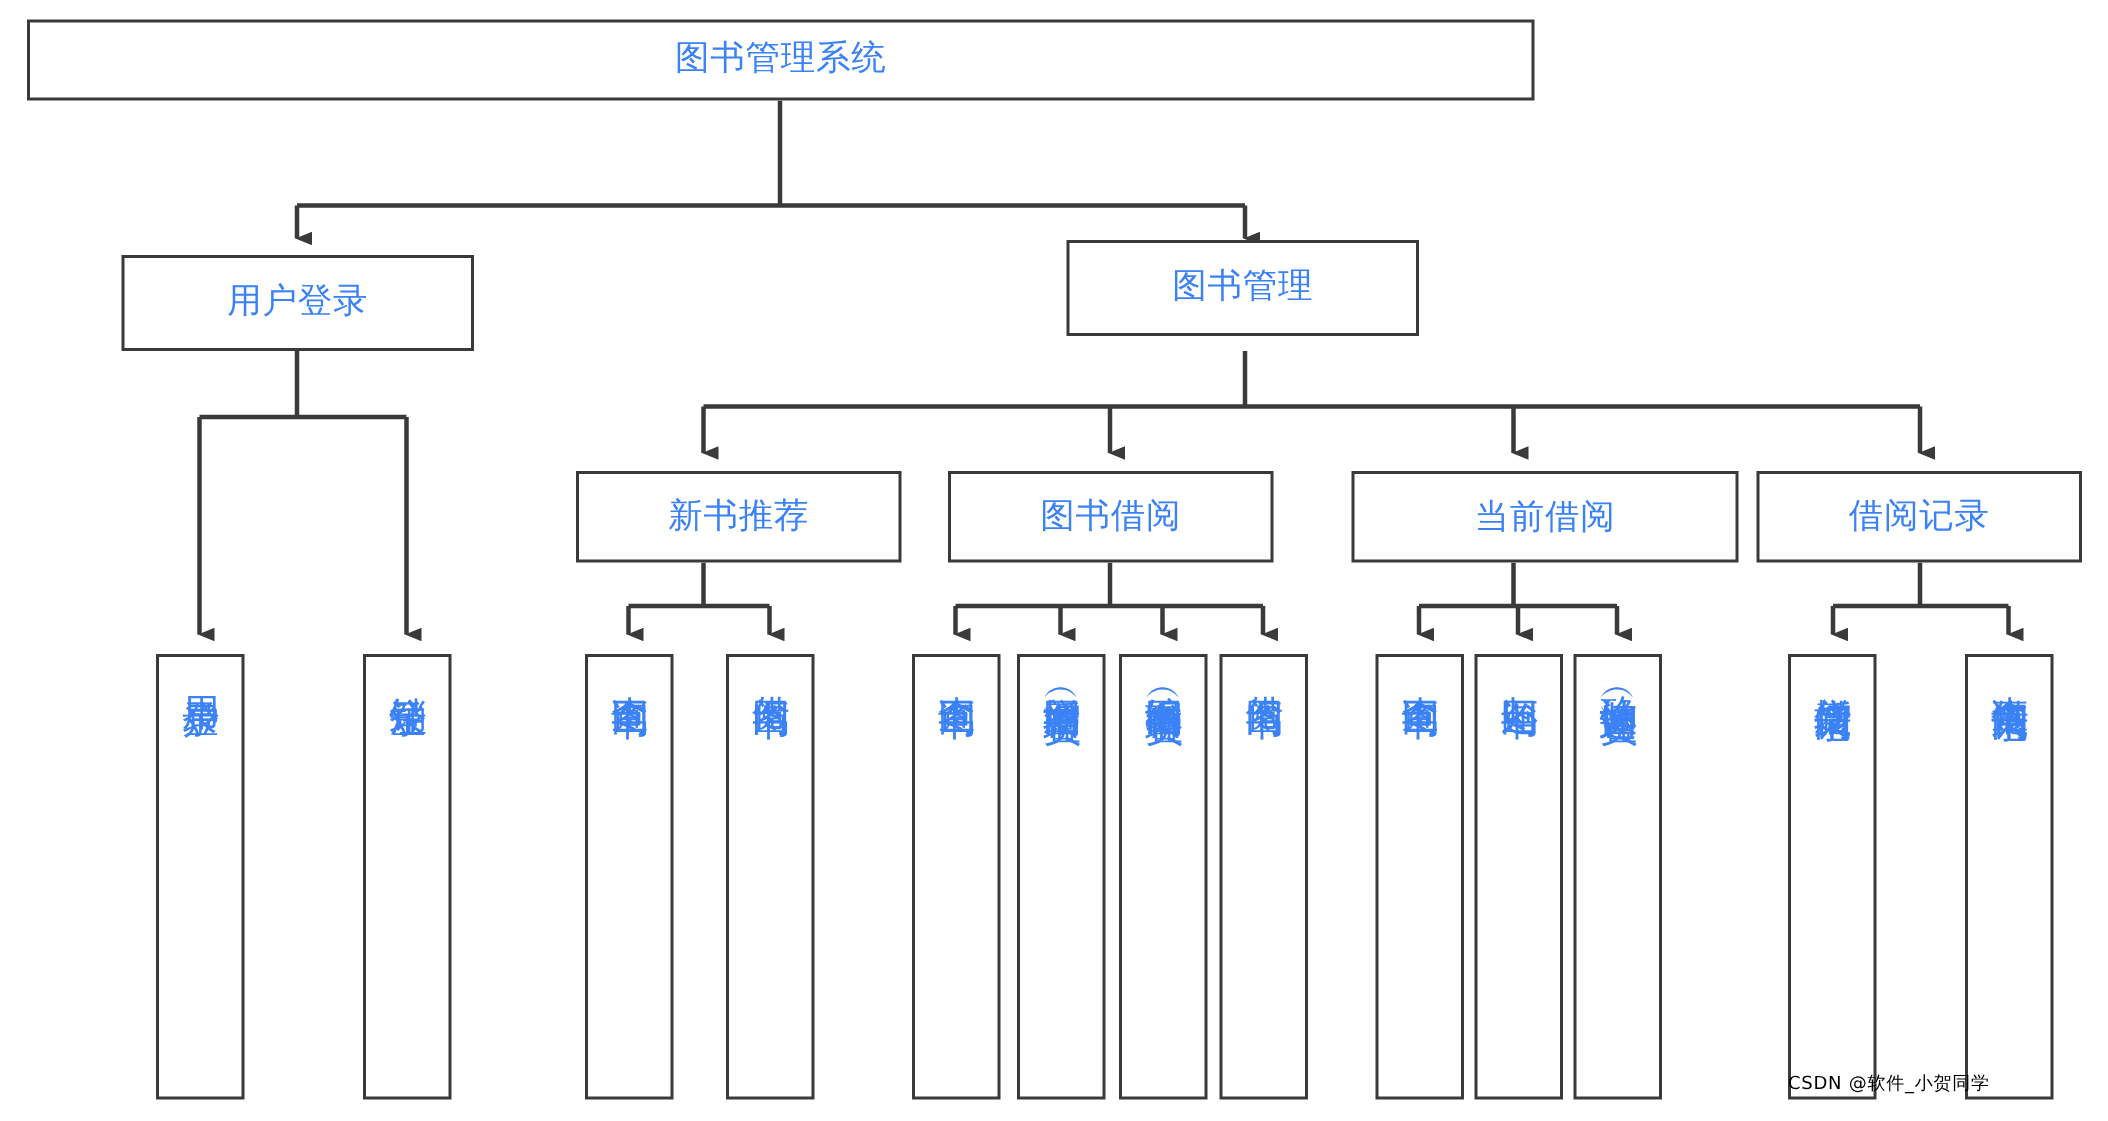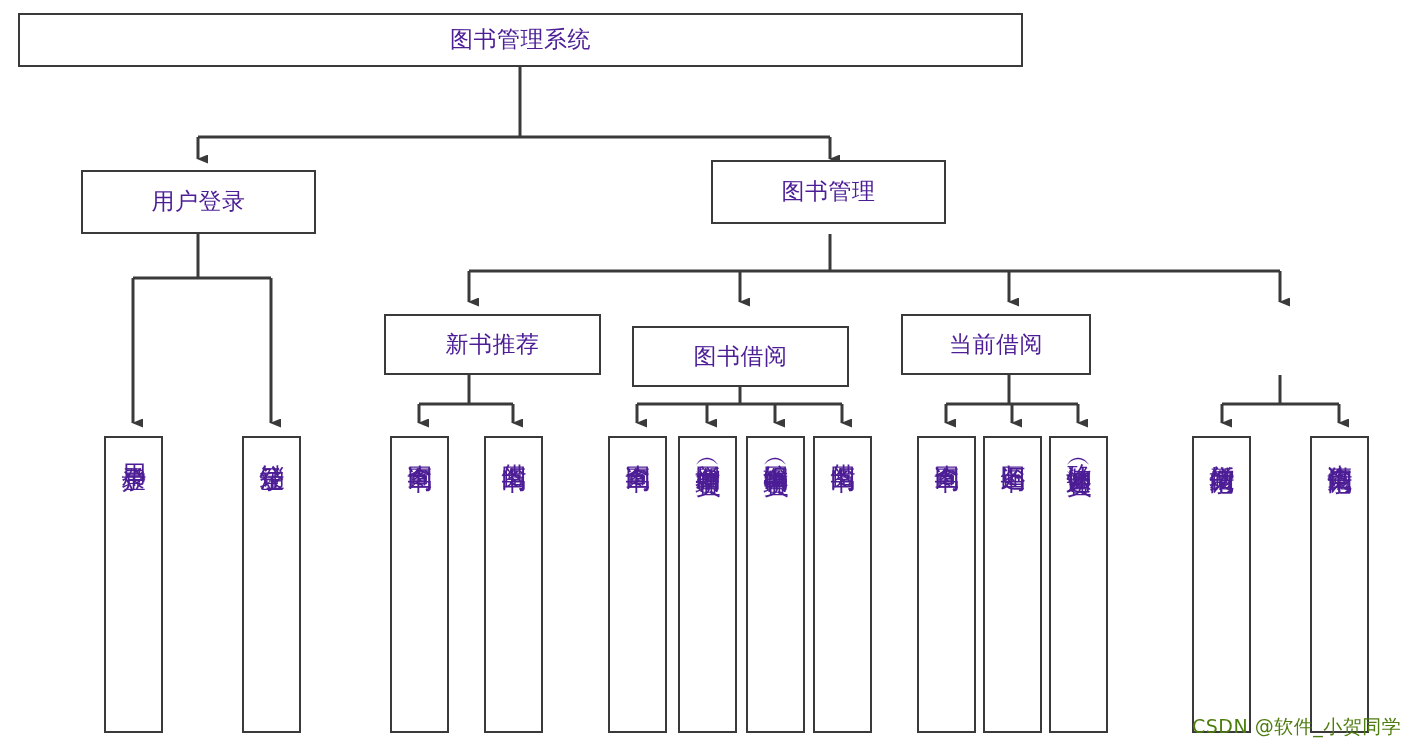--- a/index.html
+++ b/index.html
@@ -26,21 +26,21 @@
     pointer-events: none;
   }
   .node {
     position: absolute;
     box-sizing: border-box;
     border: 2.5px solid #3a3a3a;
     background: #ffffff;
     display: flex;
     align-items: center;
     justify-content: center;
-    color: #4c1d95;
+    color: #3b82f6;
   }
   .node .label {
     display: block;
     text-align: center;
     line-height: 1.02;
     letter-spacing: 0.5px;
   }
   .node.horiz .label {
     writing-mode: horizontal-tb;
     font-size: 23px;
@@ -56,22 +56,22 @@
   .node.vert .label {
     writing-mode: vertical-rl;
     text-orientation: upright;
     font-size: 25px;
     line-height: 1.12;
     letter-spacing: 1.5px;
     white-space: nowrap;
   }
   .watermark {
     position: absolute;
-    font-size: 19px;
-    color: #4d7c0f;
+    font-size: 12px;
+    color: #000000;
     white-space: nowrap;
     letter-spacing: 0.5px;
     font-family: "DejaVu Sans", "Liberation Sans", sans-serif;
   }
 </style>
 </head>
 <body>
 
 <div id="canvas">
 
@@ -132,25 +132,28 @@
   <div class="node horiz" style="left:81px; top:170px; width:235px; height:64px;">
     <span class="label">用户登录</span>
   </div>
   <div class="node horiz" style="left:711px; top:160px; width:235px; height:64px;">
     <span class="label">图书管理</span>
   </div>
 
   <div class="node horiz" style="left:361px; top:314px; width:217px; height:61px;margin-left:23px;">
     <span class="label">新书推荐</span>
   </div>
-  <div class="node horiz" style="left:632px; top:314px; width:217px; height:61px;margin-top:12px;">
+  <div class="node horiz" style="left:632px; top:314px; width:217px; height:61px;">
     <span class="label">图书借阅</span>
   </div>
-  <div class="node horiz" style="left:901px; top:314px; width:190px; height:61px;font-family:Liberation Serif, serif;">
+  <div class="node horiz" style="left:901px; top:314px; width:258px; height:61px;font-family:Liberation Serif, serif;">
     <span class="label">当前借阅</span>
+  </div>
+  <div class="node horiz" style="left:1171px; top:314px; width:217px; height:61px;">
+    <span class="label">借阅记录</span>
   </div>
 
   <div class="node vert" style="left:104px; top:436px; width:59px; height:297px;">
     <span class="label">用户登录</span>
   </div>
   <div class="node vert" style="left:242px; top:436px; width:59px; height:297px;">
     <span class="label">注销登录</span>
   </div>
 
   <div class="node vert" style="left:390px; top:436px; width:59px; height:297px;">

